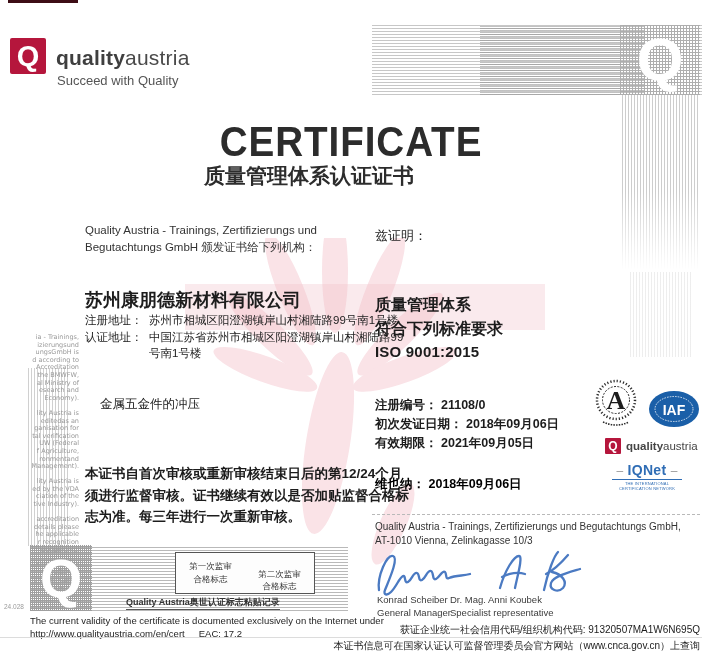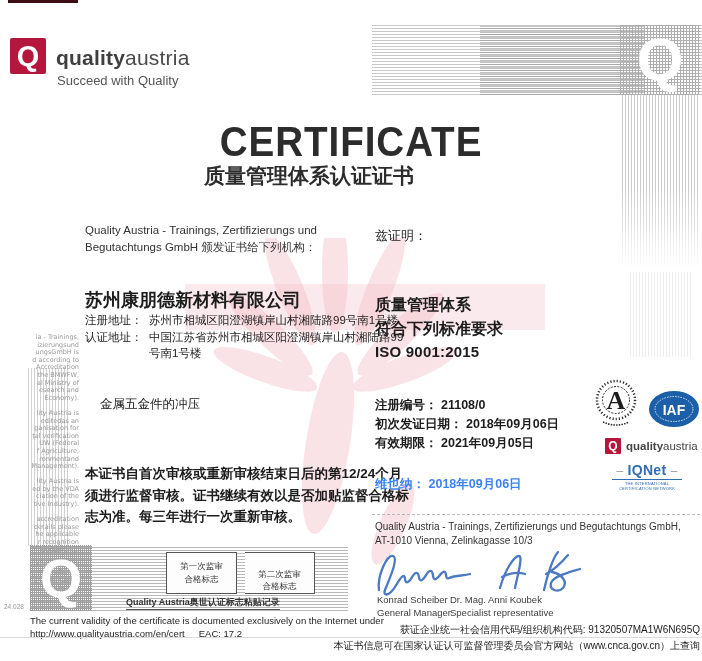--- a/index.html
+++ b/index.html
@@ -48,21 +48,21 @@
   .addr .row{display:flex;}
   .addr .lbl{width:64px;flex:0 0 64px;}
   .scope{left:100px;top:396px;font-size:12.5px;color:#222;}
   .surv{left:85px;top:463px;font-size:13.5px;font-weight:700;line-height:1.6;color:#1c1c1c;white-space:nowrap;}
 
   
   .attest-label{left:375px;top:227px;font-size:13px;color:#1d1d1d;}
   .attest{left:375px;top:293px;font-size:16px;font-weight:700;line-height:1.5;color:#1c1c1c;}
   .attest .std{font-size:15px;letter-spacing:.2px;}
   .reg{left:375px;top:396px;font-size:12.5px;font-weight:600;line-height:1.5;color:#1c1c1c;}
-  .vienna{left:375px;top:476px;font-size:12.5px;font-weight:600;color:#3b82f6;}
+  .vienna{left:375px;top:476px;font-size:12.5px;font-weight:600;color:#000000;}
   .sep{left:372px;top:514px;width:328px;border-top:1px dashed #b9b9b9;height:0;}
   .issuer-addr{left:375px;top:520px;font-size:10px;line-height:1.4;color:#333;}
 
   .sig-img{overflow:visible;}
   .sig-cap{font-size:9.5px;color:#3c3c3c;line-height:1.35;}
   .sig1-cap{left:377px;top:594px;}
   .sig2-cap{left:450px;top:594px;}
 
   
   .badge-a{left:595px;top:376px;}
@@ -85,21 +85,21 @@
   .sticker{left:30px;top:545px;width:318px;height:66px;
         background:repeating-linear-gradient(0deg,#b9b9b9 0 1px,rgba(255,255,255,0) 1px 3px);}
   .sticker .qcell{position:absolute;left:0;top:0;width:62px;height:66px;
         background:repeating-linear-gradient(0deg,#9f9f9f 0 1px,rgba(255,255,255,0) 1px 2px),
                    repeating-linear-gradient(90deg,#9f9f9f 0 1px,rgba(255,255,255,0) 1px 2px);
         display:flex;align-items:center;justify-content:center;}
   .sticker .qcell span{font-size:54px;font-weight:800;color:#fff;line-height:1;}
   .slot{position:absolute;top:7px;width:69px;height:40px;background:#fdfdfd;border:1px solid #555;
         display:flex;flex-direction:column;align-items:center;justify-content:center;font-size:8.5px;
         color:#333;line-height:1.5;}
-  .slot1{left:136px;}
+  .slot1{left:145px;}
   .slot2{left:215px;border-left:none;justify-content:flex-end;}
   .sticker-cap{position:absolute;left:96px;bottom:1px;font-size:9px;font-weight:600;color:#333;
         border-bottom:1px solid #555;white-space:nowrap;}
 
   
   .footer-left{left:30px;top:615px;font-size:9.5px;line-height:1.35;color:#1e1e1e;}
   .footer-left .eac{margin-left:14px;}
   .footer-rule{left:0;top:637px;width:702px;border-top:1px solid #dcdcdc;height:0;}
   .footer-right{left:300px;top:622px;width:400px;text-align:right;font-size:10px;line-height:1.55;color:#1b1b1b;}
 

